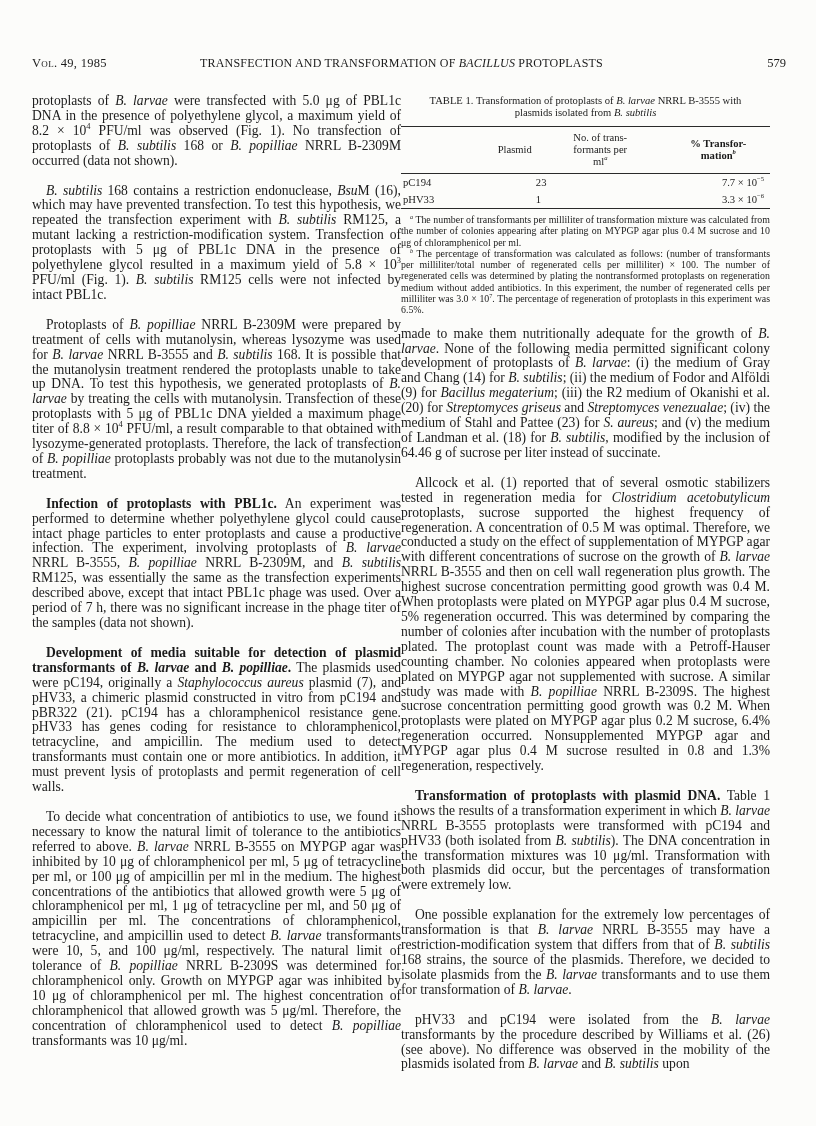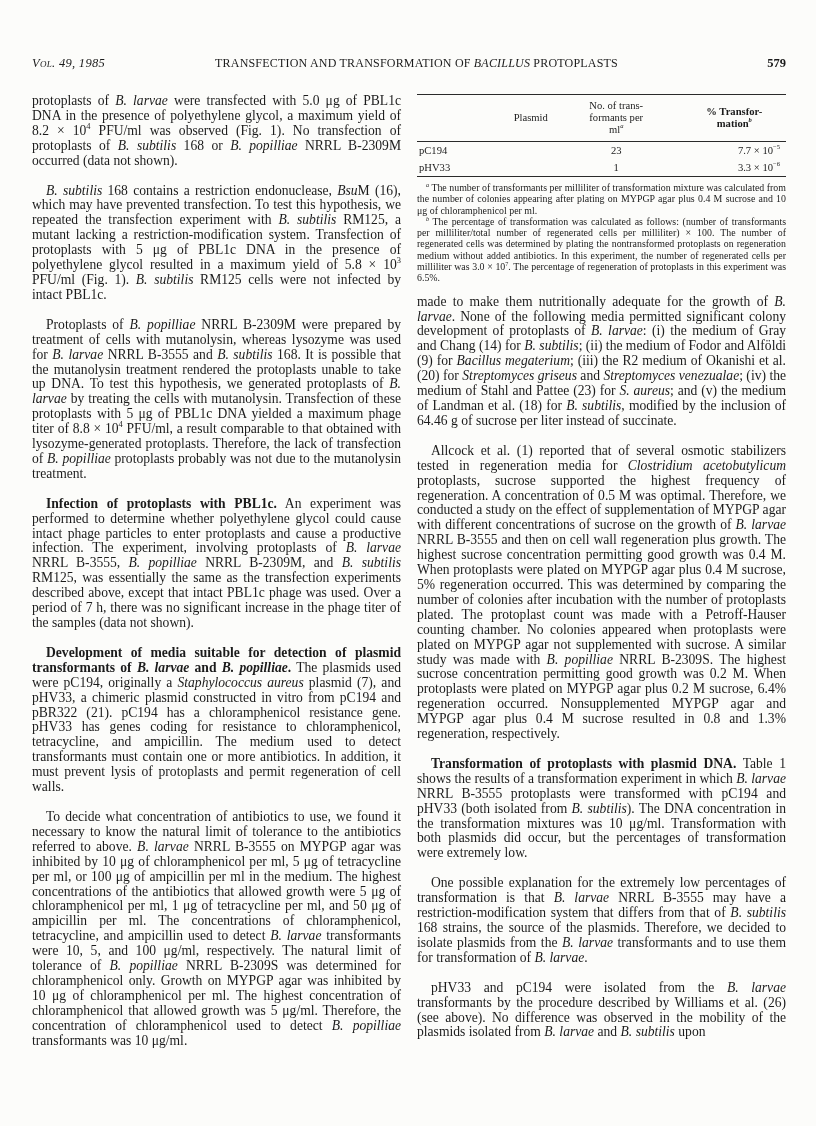--- a/index.html
+++ b/index.html
@@ -4,39 +4,39 @@
 <style>
   * { margin:0; padding:0; box-sizing:border-box; }
   html,body { background:#9a9a9a; }
   .page {
     position:relative; width:816px; height:1126px; margin:0 auto;
     background:#fcfcfa; color:#1b1b1b;
     font-family:"Liberation Serif", serif;
     padding:56px 30px 0 32px; overflow:hidden;
   }
   .running-head { display:flex; align-items:baseline; font-size:12.5px; margin-bottom:23px; }
-  .rh-left  { width:168px; font-variant:small-caps; letter-spacing:.3px;font-style:italic; }
-  .rh-center{ flex:1; text-align:right; letter-spacing:.2px; font-size:12px; }
-  .rh-right { width:168px; text-align:right; font-weight:bold; }
-  .columns { display:flex; gap:16px; }
+  .rh-left  { width:168px; font-variant:small-caps; letter-spacing:.3px; }
+  .rh-center{ flex:1; text-align:left; letter-spacing:.2px; font-size:12px; }
+  .rh-right { width:168px; text-align:right; font-weight:normal; }
+  .columns { display:flex; }
   .col { width:369px; font-size:13.6px; line-height:14.9px; text-align:justify; }
   p.para { margin:0; }
   p.indent { text-indent:14px;margin-top:15px; }
   sup { font-size:.62em; line-height:0; vertical-align:super; }
   em sup, sup em { font-style:italic; }
 
   .table-block { font-size:10.6px; line-height:12px; margin-bottom:11px; }
   .table-title { text-align:center; padding:1px 10px 7px; }
   table.t1 { width:100%; border-collapse:collapse; border-top:1px solid #2a2a2a; border-bottom:1px solid #2a2a2a; }
   .t1 th { font-weight:normal; border-bottom:1px solid #2a2a2a; vertical-align:middle; text-align:center; padding:5px 2px; }
   .t1 th.h-plasmid { text-align:right; width:36%; }
   .t1 th.h-transformants { width:36%; }
   .t1 th.h-transformation { width:28%;font-weight:bold; }
   .t1 td { padding:3px 2px 2px; }
-  .t1 td.c { text-align:center; }
+  .t1 td.c { }
   .t1 td.r { text-align:right; padding-right:6px; }
   .t1 tbody tr:last-child td { }
   .footnotes { margin-top:5px; font-size:9.9px; line-height:11.3px; text-align:justify; }
   .footnotes p { text-indent:9px; margin:0; }
 </style>
 </head>
 <body>
 
 <div class="page">
 
@@ -53,20 +53,21 @@
       <p class="para indent"><em>B. subtilis</em> 168 contains a restriction endonuclease, <em>Bsu</em>M (16), which may have prevented transfection. To test this hypothesis, we repeated the transfection experiment with <em>B. subtilis</em> RM125, a mutant lacking a restriction-modification system. Transfection of protoplasts with 5 μg of PBL1c DNA in the presence of polyethylene glycol resulted in a maximum yield of 5.8 × 10<sup>3</sup> PFU/ml (Fig. 1). <em>B. subtilis</em> RM125 cells were not infected by intact PBL1c.</p>
       <p class="para indent">Protoplasts of <em>B. popilliae</em> NRRL B-2309M were prepared by treatment of cells with mutanolysin, whereas lysozyme was used for <em>B. larvae</em> NRRL B-3555 and <em>B. subtilis</em> 168. It is possible that the mutanolysin treatment rendered the protoplasts unable to take up DNA. To test this hypothesis, we generated protoplasts of <em>B. larvae</em> by treating the cells with mutanolysin. Transfection of these protoplasts with 5 μg of PBL1c DNA yielded a maximum phage titer of 8.8 × 10<sup>4</sup> PFU/ml, a result comparable to that obtained with lysozyme-generated protoplasts. Therefore, the lack of transfection of <em>B. popilliae</em> protoplasts probably was not due to the mutanolysin treatment.</p>
       <p class="para indent"><strong>Infection of protoplasts with PBL1c.</strong> An experiment was performed to determine whether polyethylene glycol could cause intact phage particles to enter protoplasts and cause a productive infection. The experiment, involving protoplasts of <em>B. larvae</em> NRRL B-3555, <em>B. popilliae</em> NRRL B-2309M, and <em>B. subtilis</em> RM125, was essentially the same as the transfection experiments described above, except that intact PBL1c phage was used. Over a period of 7 h, there was no significant increase in the phage titer of the samples (data not shown).</p>
       <p class="para indent"><strong>Development of media suitable for detection of plasmid transformants of <em>B. larvae</em> and <em>B. popilliae</em>.</strong> The plasmids used were pC194, originally a <em>Staphylococcus aureus</em> plasmid (7), and pHV33, a chimeric plasmid constructed in vitro from pC194 and pBR322 (21). pC194 has a chloramphenicol resistance gene. pHV33 has genes coding for resistance to chloramphenicol, tetracycline, and ampicillin. The medium used to detect transformants must contain one or more antibiotics. In addition, it must prevent lysis of protoplasts and permit regeneration of cell walls.</p>
       <p class="para indent">To decide what concentration of antibiotics to use, we found it necessary to know the natural limit of tolerance to the antibiotics referred to above. <em>B. larvae</em> NRRL B-3555 on MYPGP agar was inhibited by 10 μg of chloramphenicol per ml, 5 μg of tetracycline per ml, or 100 μg of ampicillin per ml in the medium. The highest concentrations of the antibiotics that allowed growth were 5 μg of chloramphenicol per ml, 1 μg of tetracycline per ml, and 50 μg of ampicillin per ml. The concentrations of chloramphenicol, tetracycline, and ampicillin used to detect <em>B. larvae</em> transformants were 10, 5, and 100 μg/ml, respectively. The natural limit of tolerance of <em>B. popilliae</em> NRRL B-2309S was determined for chloramphenicol only. Growth on MYPGP agar was inhibited by 10 μg of chloramphenicol per ml. The highest concentration of chloramphenicol that allowed growth was 5 μg/ml. Therefore, the concentration of chloramphenicol used to detect <em>B. popilliae</em> transformants was 10 μg/ml.</p>
     </div>
 
     <div class="col">
 
       <div class="table-block">
+        <div class="table-title">TABLE 1. Transformation of protoplasts of <em>B. larvae</em> NRRL B-3555 with plasmids isolated from <em>B. subtilis</em></div>
         <table class="t1">
           <thead>
             <tr>
               <th class="h-plasmid">Plasmid</th>
               <th class="h-transformants">No. of trans-<br>formants per<br>ml<sup><em>a</em></sup></th>
               <th class="h-transformation">% Transfor-<br>mation<sup><em>b</em></sup></th>
             </tr>
           </thead>
           <tbody>
             <tr>

